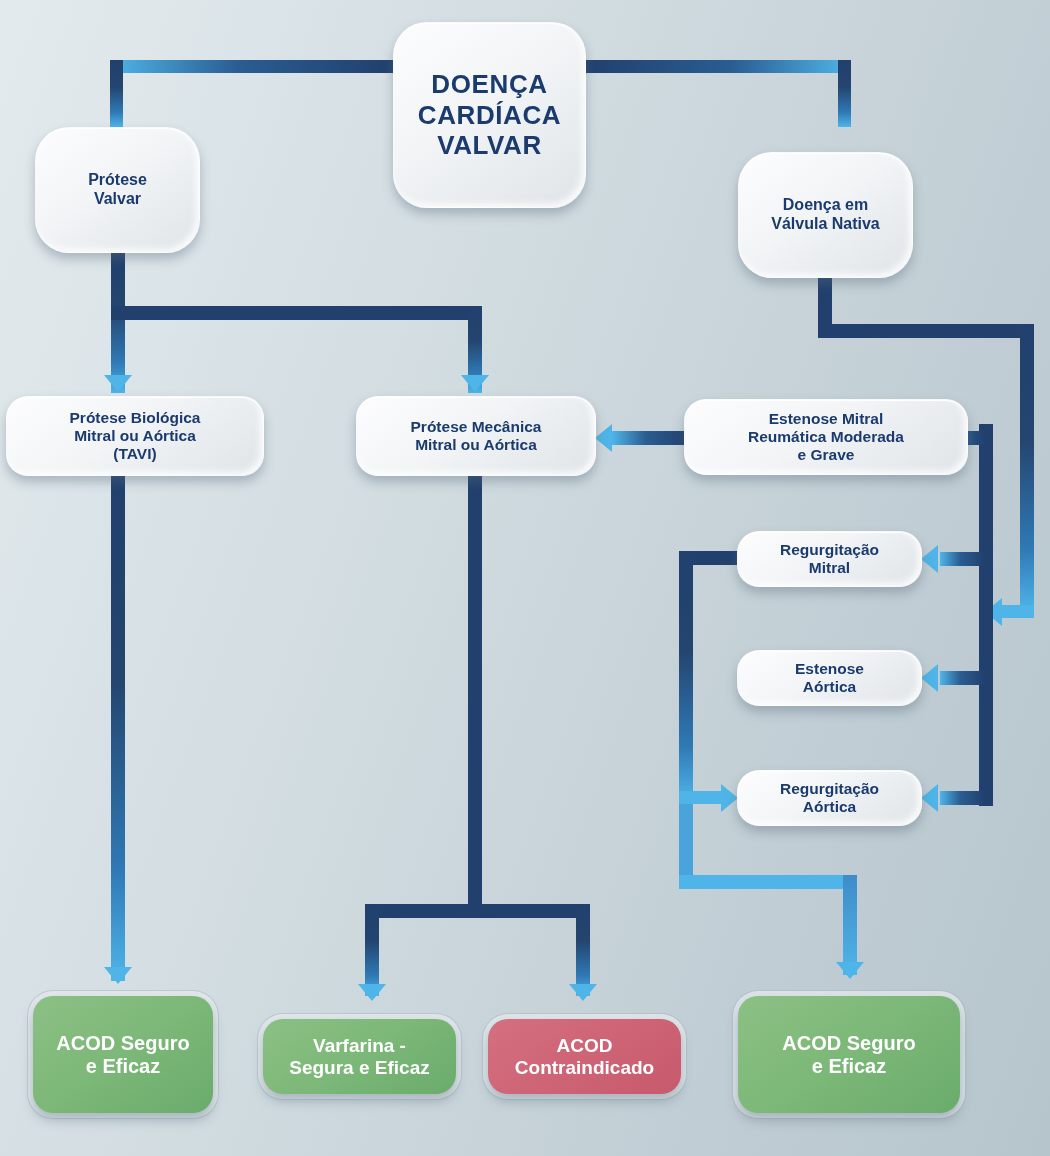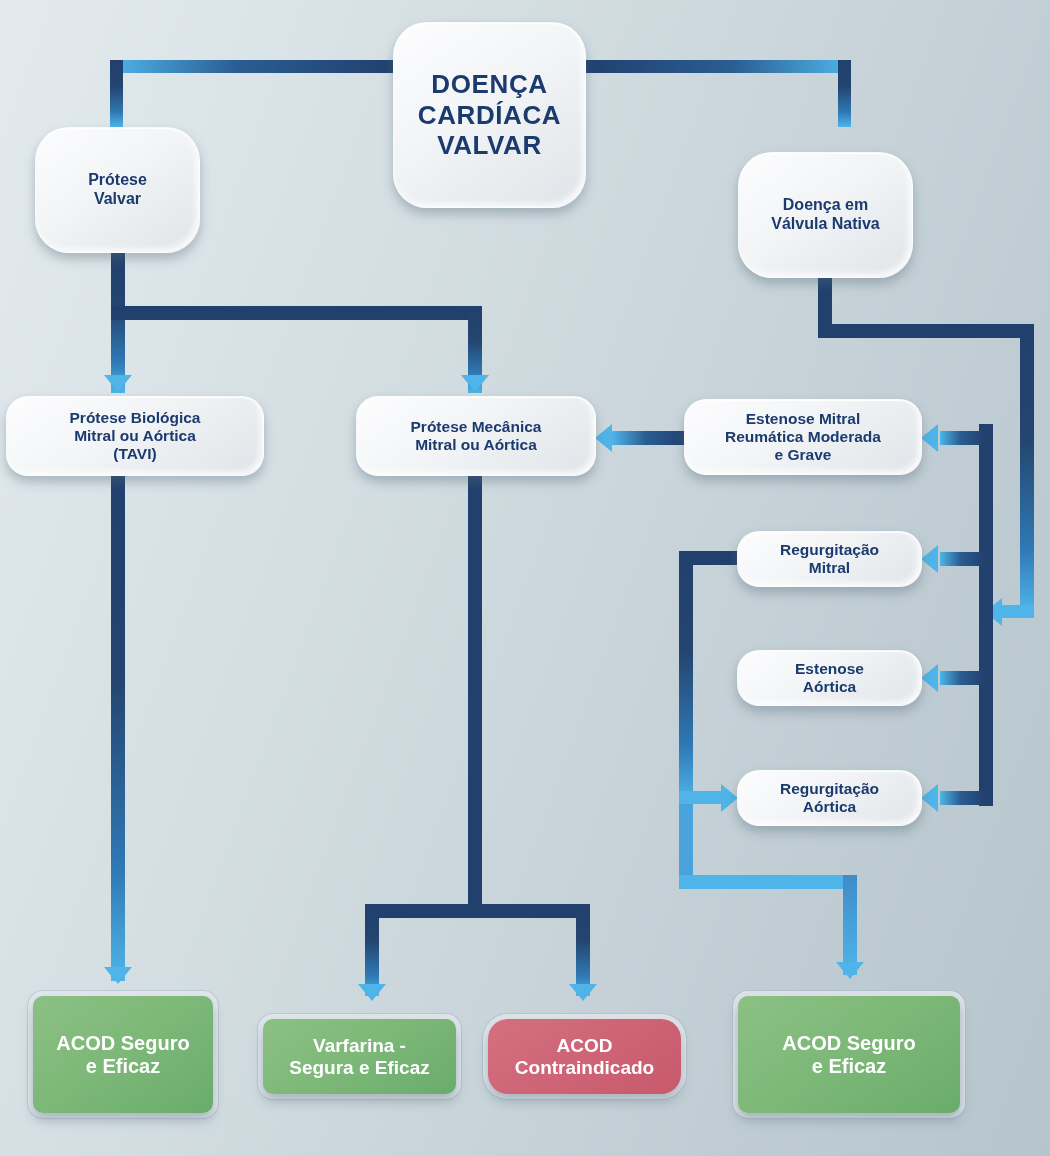--- a/index.html
+++ b/index.html
@@ -46,21 +46,21 @@
   .pill{ border-radius:22px; font-size:15.5px; }
 
   .outcome{
     position:absolute; display:flex; align-items:center; justify-content:center;
     text-align:center; color:#ffffff; font-weight:bold; line-height:1.15;
     border-radius:20px; padding:6px 10px; z-index:5;
     box-shadow:0 7px 12px rgba(90,110,125,.40),
                0 0 0 5px rgba(255,255,255,.55),
                0 0 0 6px rgba(170,186,196,.55);
   }
-  .green{ background:linear-gradient(145deg,#8cc084 0%,#7cb878 50%,#6aab6c 100%);border-radius:10px; }
+  .green{ background:linear-gradient(145deg,#8cc084 0%,#7cb878 50%,#6aab6c 100%); }
   .red  { background:linear-gradient(145deg,#d4707f 0%,#ce6476 50%,#c75a6c 100%); }
   .outcome .txt{ white-space:pre-line; }
 </style>
 </head>
 <body>
 
 <div id="stage">
 
   <div class="seg h-l2d" style="left:110px; top:60px; width:283px; height:13px;"></div>
   <div class="seg v-d2l" style="left:110px; top:60px; width:13px; height:67px;"></div>
@@ -118,21 +118,21 @@
     <span class="txt">Prótese Biológica
 Mitral ou Aórtica
 (TAVI)</span>
   </div>
 
   <div class="node pill" style="left:356px; top:396px; width:240px; height:80px;">
     <span class="txt">Prótese Mecânica
 Mitral ou Aórtica</span>
   </div>
 
-  <div class="node pill" style="left:684px; top:399px; width:238px; height:76px;text-align:center;">
+  <div class="node pill" style="left:684px; top:399px; width:284px; height:76px;text-align:center;">
     <span class="txt">Estenose Mitral
 Reumática Moderada
 e Grave</span>
   </div>
 
   <div class="node pill" style="left:737px; top:531px; width:185px; height:56px;">
     <span class="txt">Regurgitação
 Mitral</span>
   </div>
 

